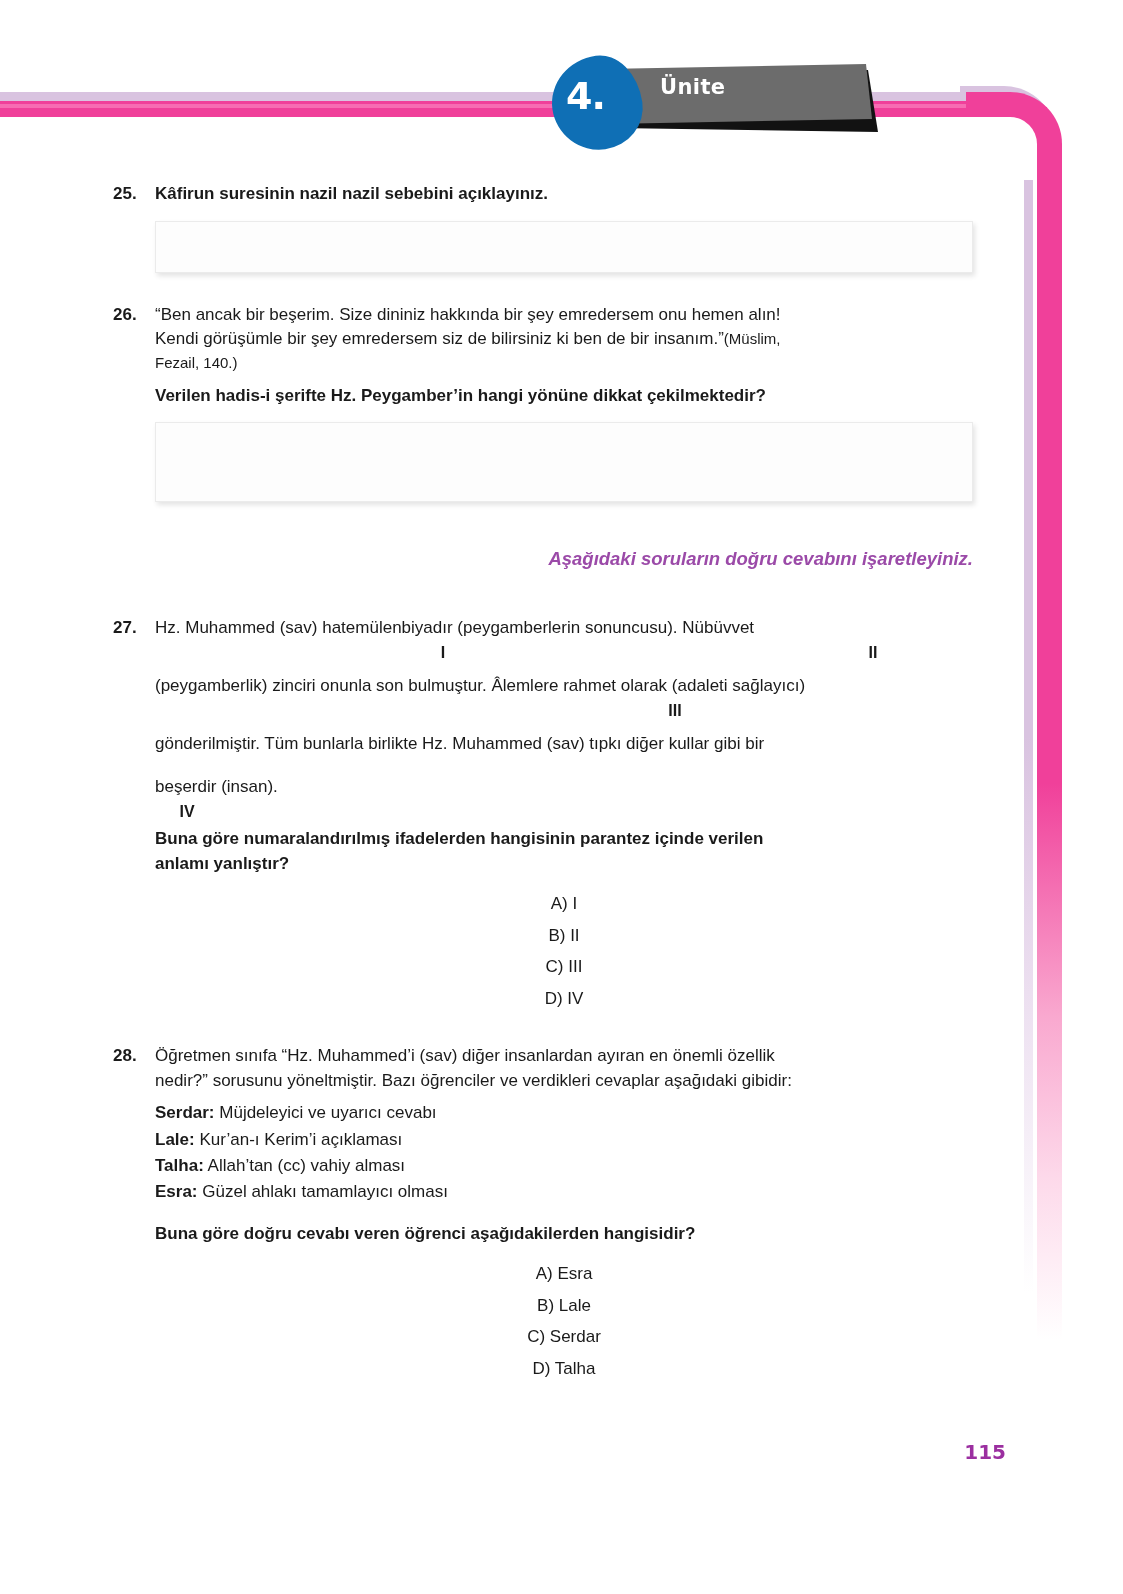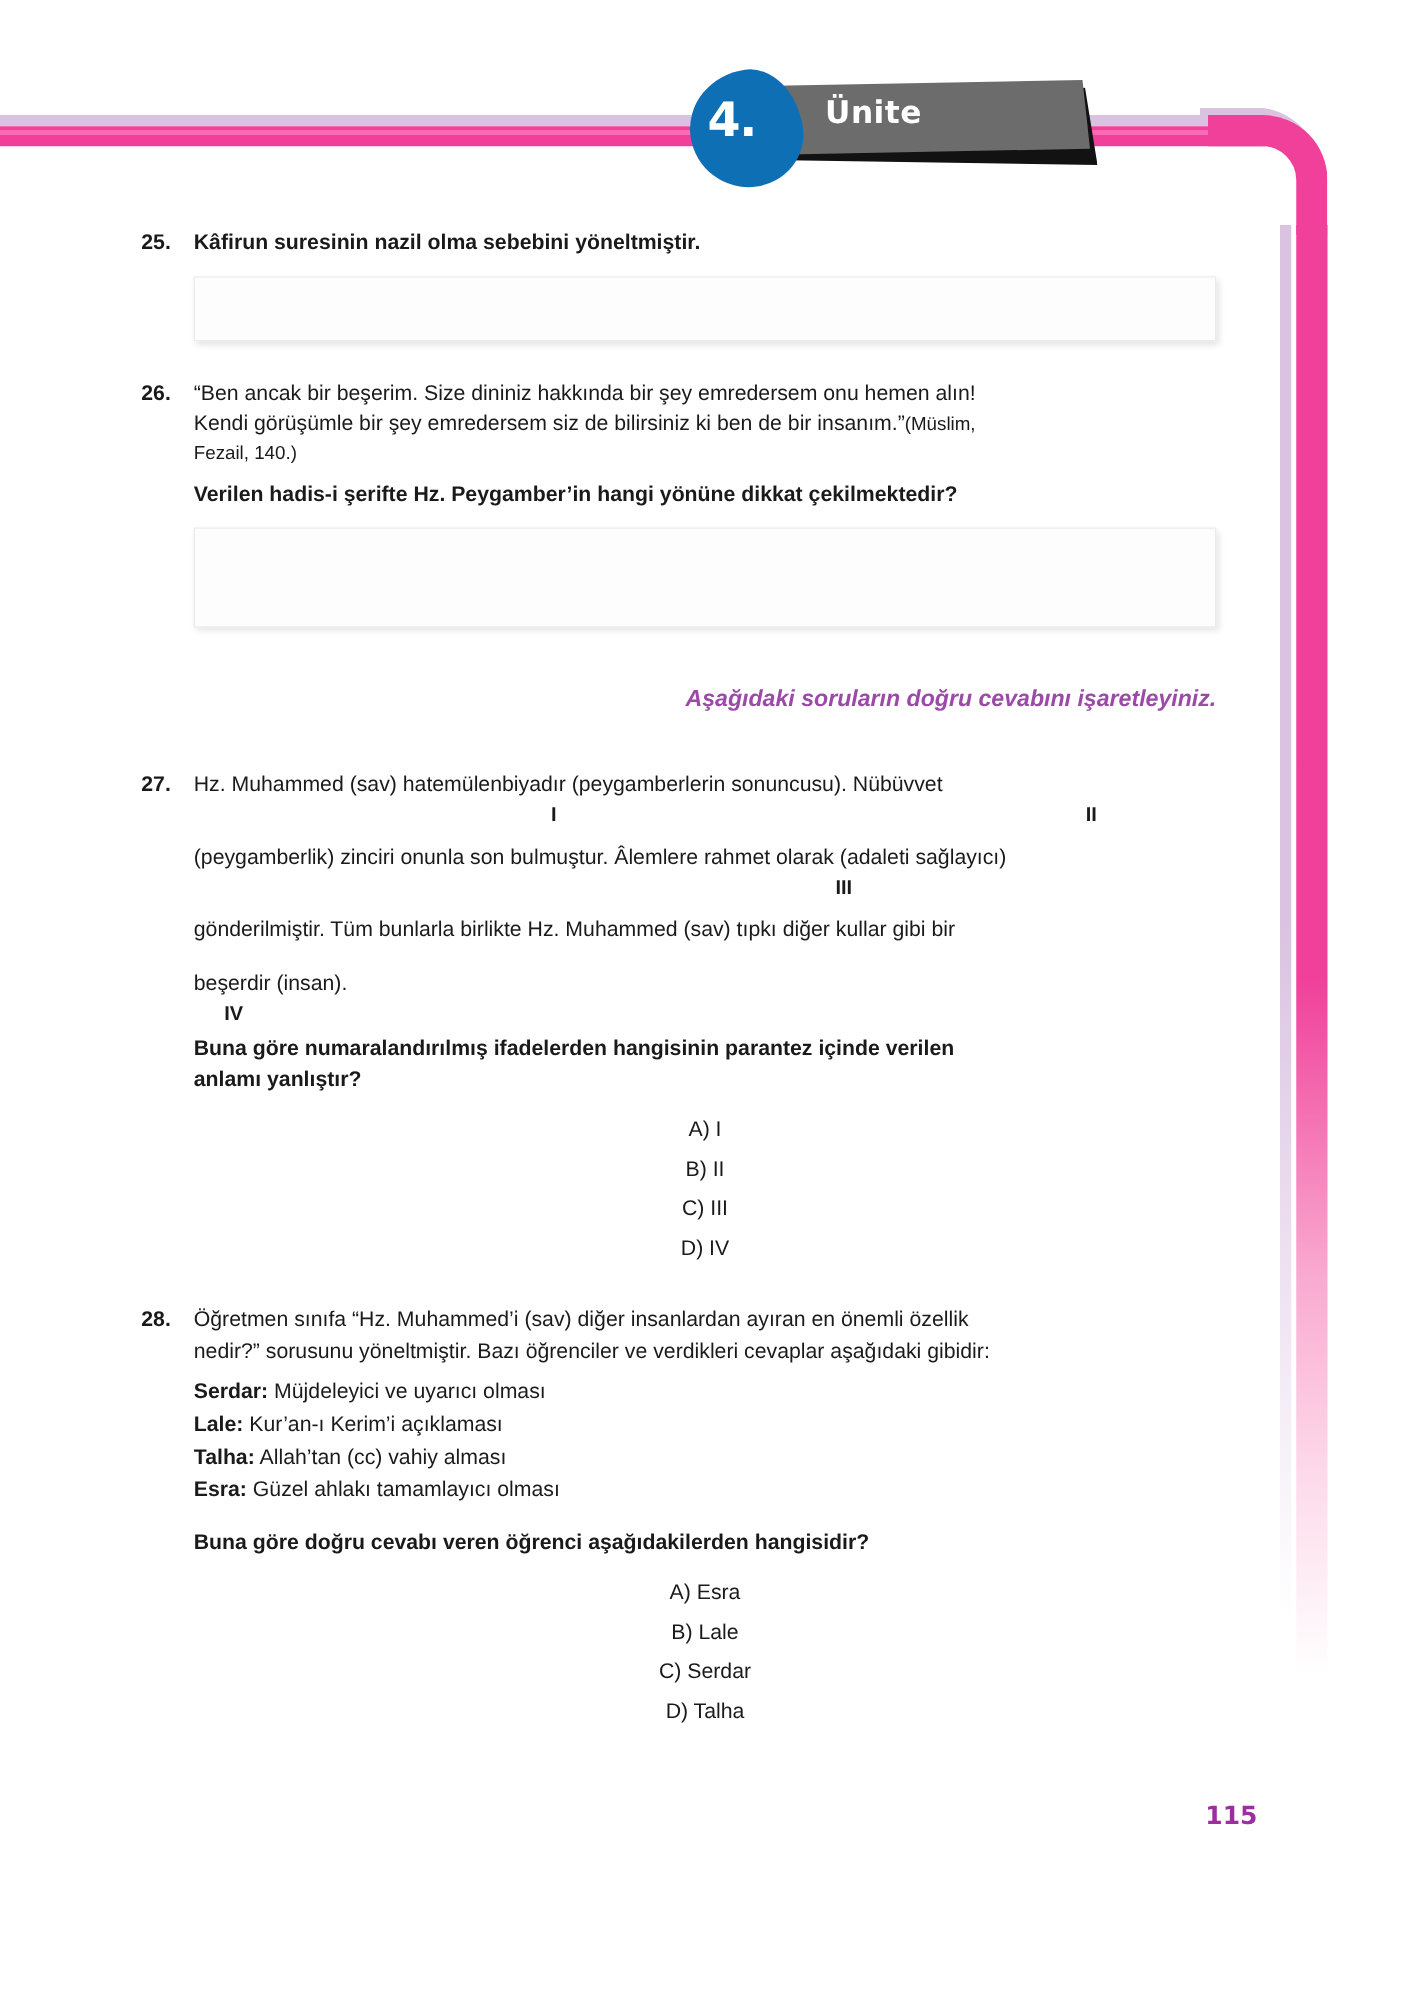--- a/index.html
+++ b/index.html
@@ -81,21 +81,21 @@
   }
   .ribbon-gray {
     position: absolute; left: 64px; top: 8px;
     width: 268px; height: 60px;
     background: #6c6c6c;
     clip-path: polygon(0 5px, 262px 0, 268px 55px, 4px 60px);
   }
   .ribbon-label {
     position: absolute; left: 120px; top: 19px;
     color: #ffffff;
-    font-size: 25px;
+    font-size: 21px;
     font-weight: bold;
     letter-spacing: .4px;
     font-family: "DejaVu Sans", sans-serif;
   }
   .ribbon-blob {
     position: absolute; left: 12px; top: 0px;
     width: 90px; height: 94px;
     background: #0f6fb5;
     border-radius: 56% 44% 48% 52% / 50% 56% 44% 50%;
     transform: rotate(-8deg);
@@ -198,21 +198,21 @@
   <div class="ribbon-gray"></div>
   <div class="ribbon-label">Ünite</div>
   <div class="ribbon-blob"></div>
   <div class="ribbon-blob-num">4.</div>
 </div>
 
 <div id="content">
 
   <div class="q-block">
     <div class="q-num">25.</div>
-    <div class="q-body q-bold">Kâfirun suresinin nazil olma sebebini yöneltmiştir.</div>
+    <div class="q-body q-bold">Kâfirun suresinin nazil nazil sebebini açıklayınız.</div>
   </div>
   <div class="answer-box box-25"></div>
 
   <div class="gap-md"></div>
 
   <div class="q-block">
     <div class="q-num">26.</div>
     <div class="q-body">
       <div>“Ben ancak bir beşerim. Size dininiz hakkında bir şey emredersem onu hemen alın!</div>
       <div>
@@ -270,21 +270,21 @@
 
   <div class="q-block">
     <div class="q-num">28.</div>
     <div class="q-body">
       <div>Öğretmen sınıfa “Hz. Muhammed’i (sav) diğer insanlardan ayıran en önemli özellik</div>
       <div>nedir?” sorusunu yöneltmiştir. Bazı öğrenciler ve verdikleri cevaplar aşağıdaki gibidir:</div>
 
       <div class="persons">
         <div class="person">
           <b>Serdar:</b>
-          <span>Müjdeleyici ve uyarıcı olması</span>
+          <span>Müjdeleyici ve uyarıcı cevabı</span>
         </div>
         <div class="person">
           <b>Lale:</b>
           <span>Kur’an-ı Kerim’i açıklaması</span>
         </div>
         <div class="person">
           <b>Talha:</b>
           <span>Allah’tan (cc) vahiy alması</span>
         </div>
         <div class="person">

